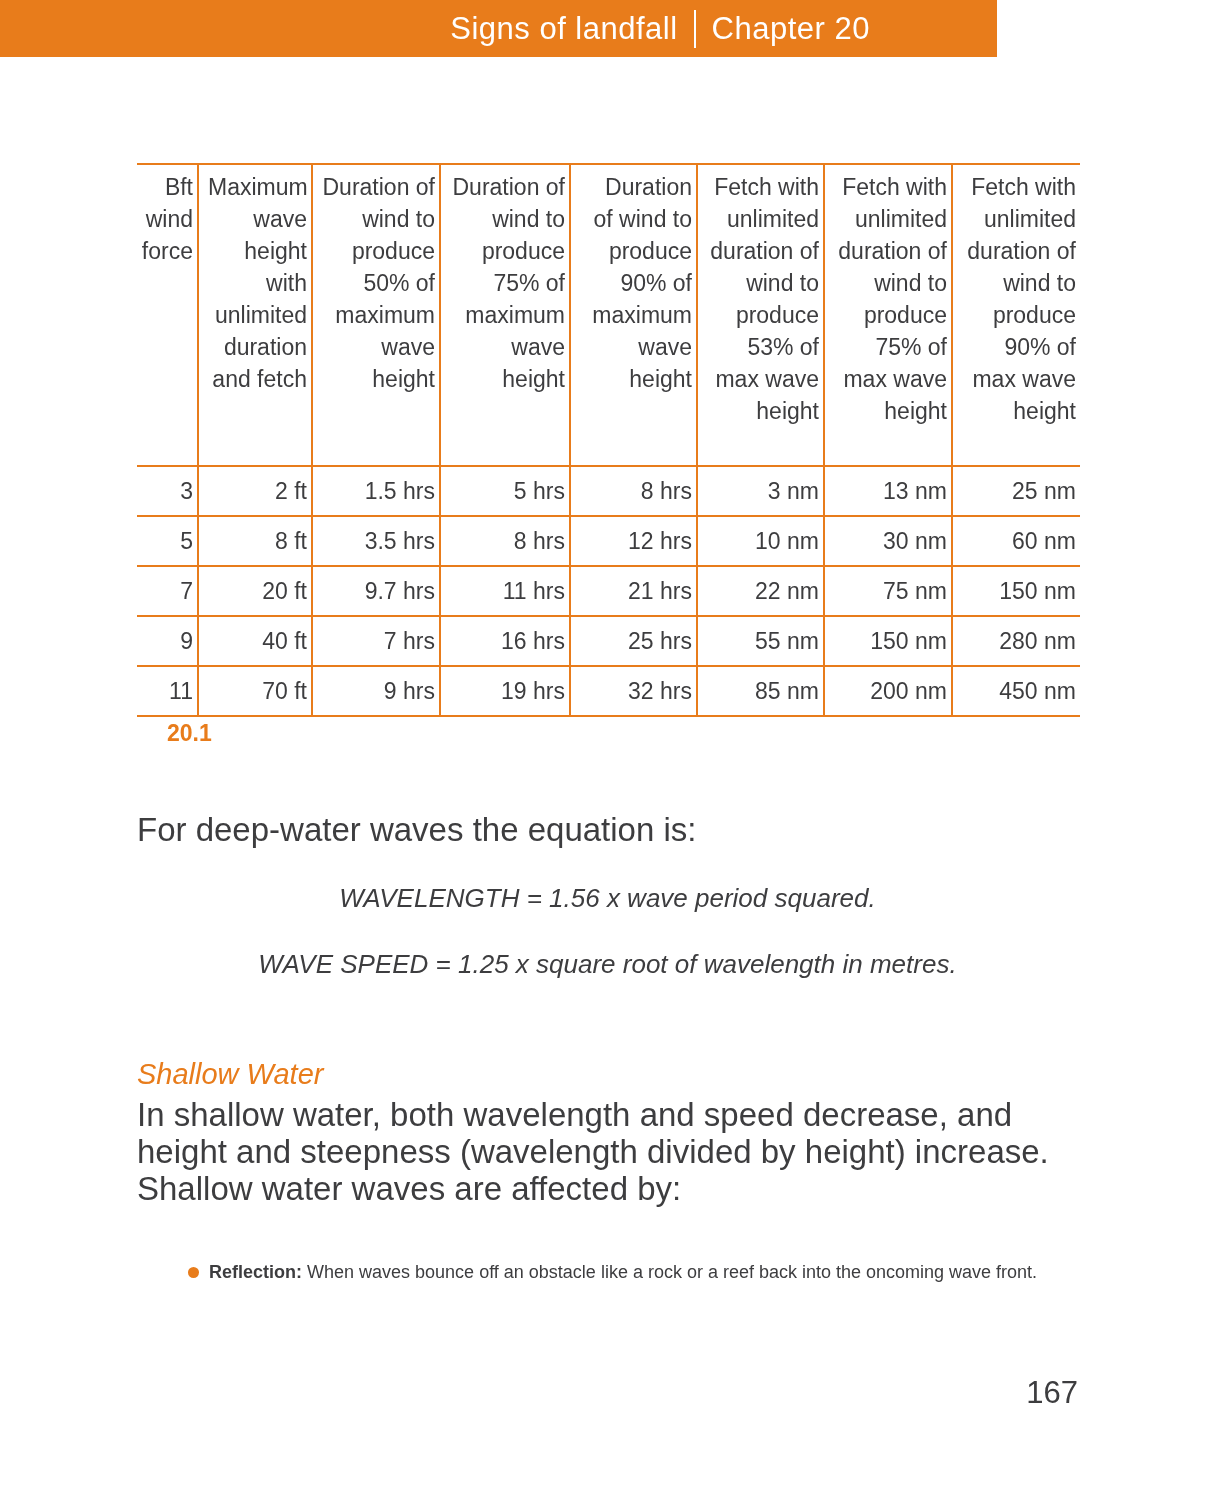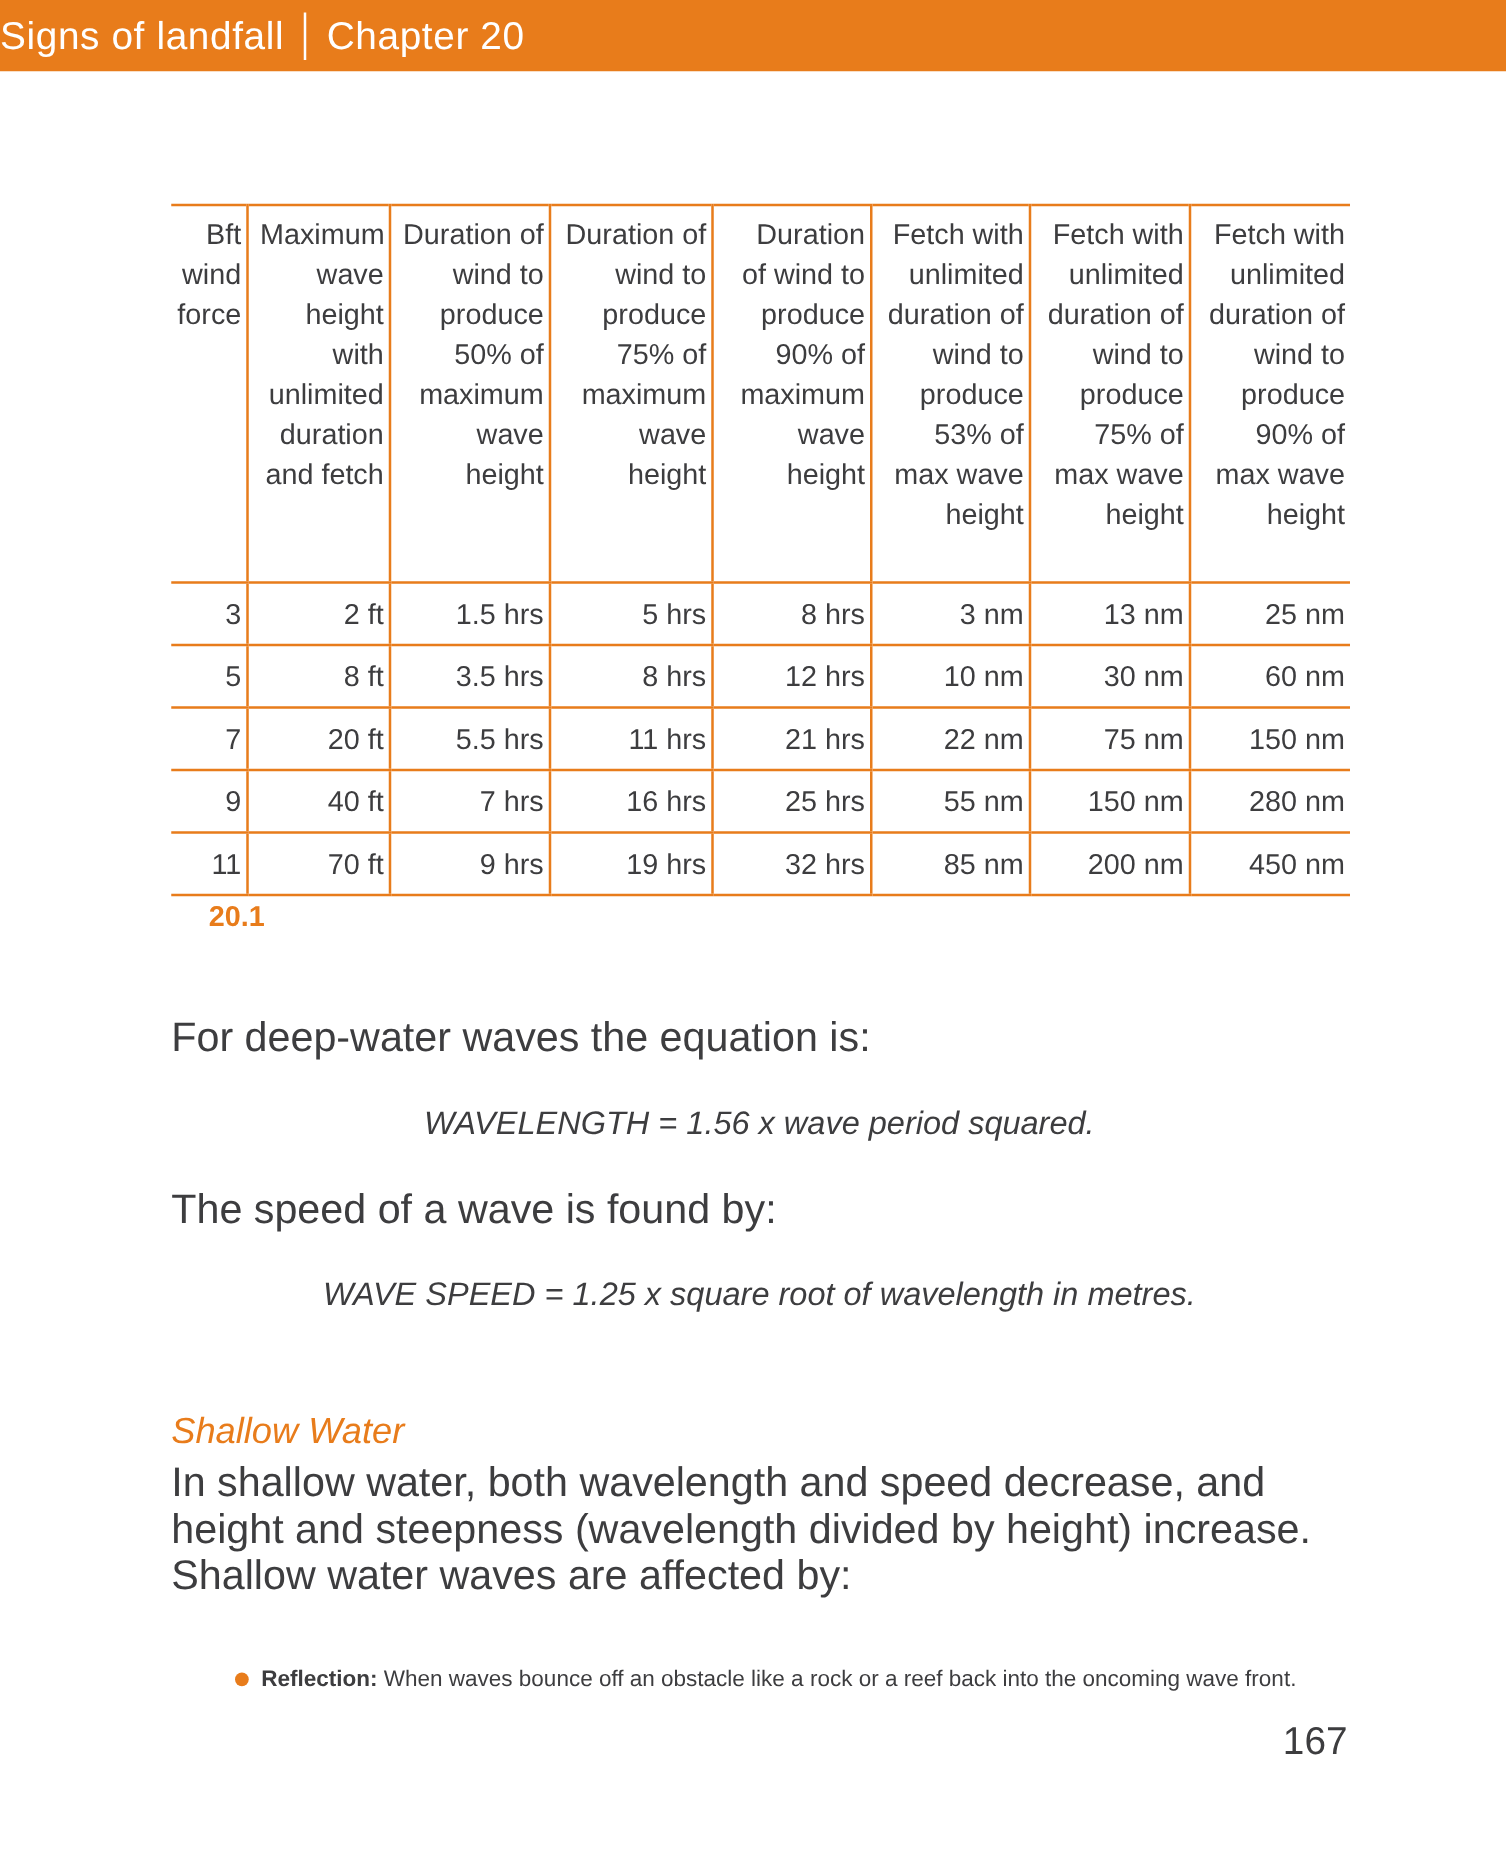--- a/index.html
+++ b/index.html
@@ -11,23 +11,23 @@
   body{
     width:1205px;height:1489px;
     background:#ffffff;
     font-family:"Liberation Sans", sans-serif;
     color:var(--ink);
     position:relative;
     overflow:hidden;
   }
   
   .header-bar{
-    width:1205px;height:57px;
+    width:997px;height:57px;
     background:var(--accent);
-    display:flex;align-items:center;
+    display:flex;align-items:center;justify-content:flex-end;
     padding-right:127px;
   }
   .header-bar .htext{
     color:#ffffff;font-size:31px;font-weight:400;letter-spacing:0.5px;
     line-height:57px;white-space:nowrap;
   }
   .header-divider{
     width:2px;height:38px;background:#ffffff;
     margin:0 16px;align-self:center;
   }
@@ -177,21 +177,21 @@
           <td>3.5 hrs</td>
           <td>8 hrs</td>
           <td>12 hrs</td>
           <td>10 nm</td>
           <td>30 nm</td>
           <td>60 nm</td>
         </tr>
         <tr>
           <td>7</td>
           <td>20 ft</td>
-          <td>5.5 hrs</td>
+          <td>9.7 hrs</td>
           <td>11 hrs</td>
           <td>21 hrs</td>
           <td>22 nm</td>
           <td>75 nm</td>
           <td>150 nm</td>
         </tr>
         <tr>
           <td>9</td>
           <td>40 ft</td>
           <td>7 hrs</td>
@@ -215,21 +215,20 @@
   </table>
 
   <div class="caption">
     <span class="num">20.1</span>
   </div>
 
   <p class="para p-deep">For deep-water waves the equation is:</p>
 
   <p class="equation eq1">WAVELENGTH = 1.56 x wave period squared.</p>
 
-  <p class="para p-speed">The speed of a wave is found by:</p>
 
   <p class="equation eq2">WAVE SPEED = 1.25 x square root of wavelength in metres.</p>
 
   <h2 class="shallow-heading" style="font-weight:400;margin-bottom:0;">Shallow Water</h2>
 
   <p class="para p-shallow" style="margin-top:4px;">In shallow water, both wavelength and speed decrease, and height and steepness (wavelength divided by height) increase. Shallow water waves are affected by:</p>
 
   <div class="bullets" id="bullet-list">
       <div class="bullet-item"><span class="bullet-dot"></span><strong>Reflection:</strong> <span>When waves bounce off an obstacle like a rock or a reef back into the oncoming wave front.</span></div>
     </div>

